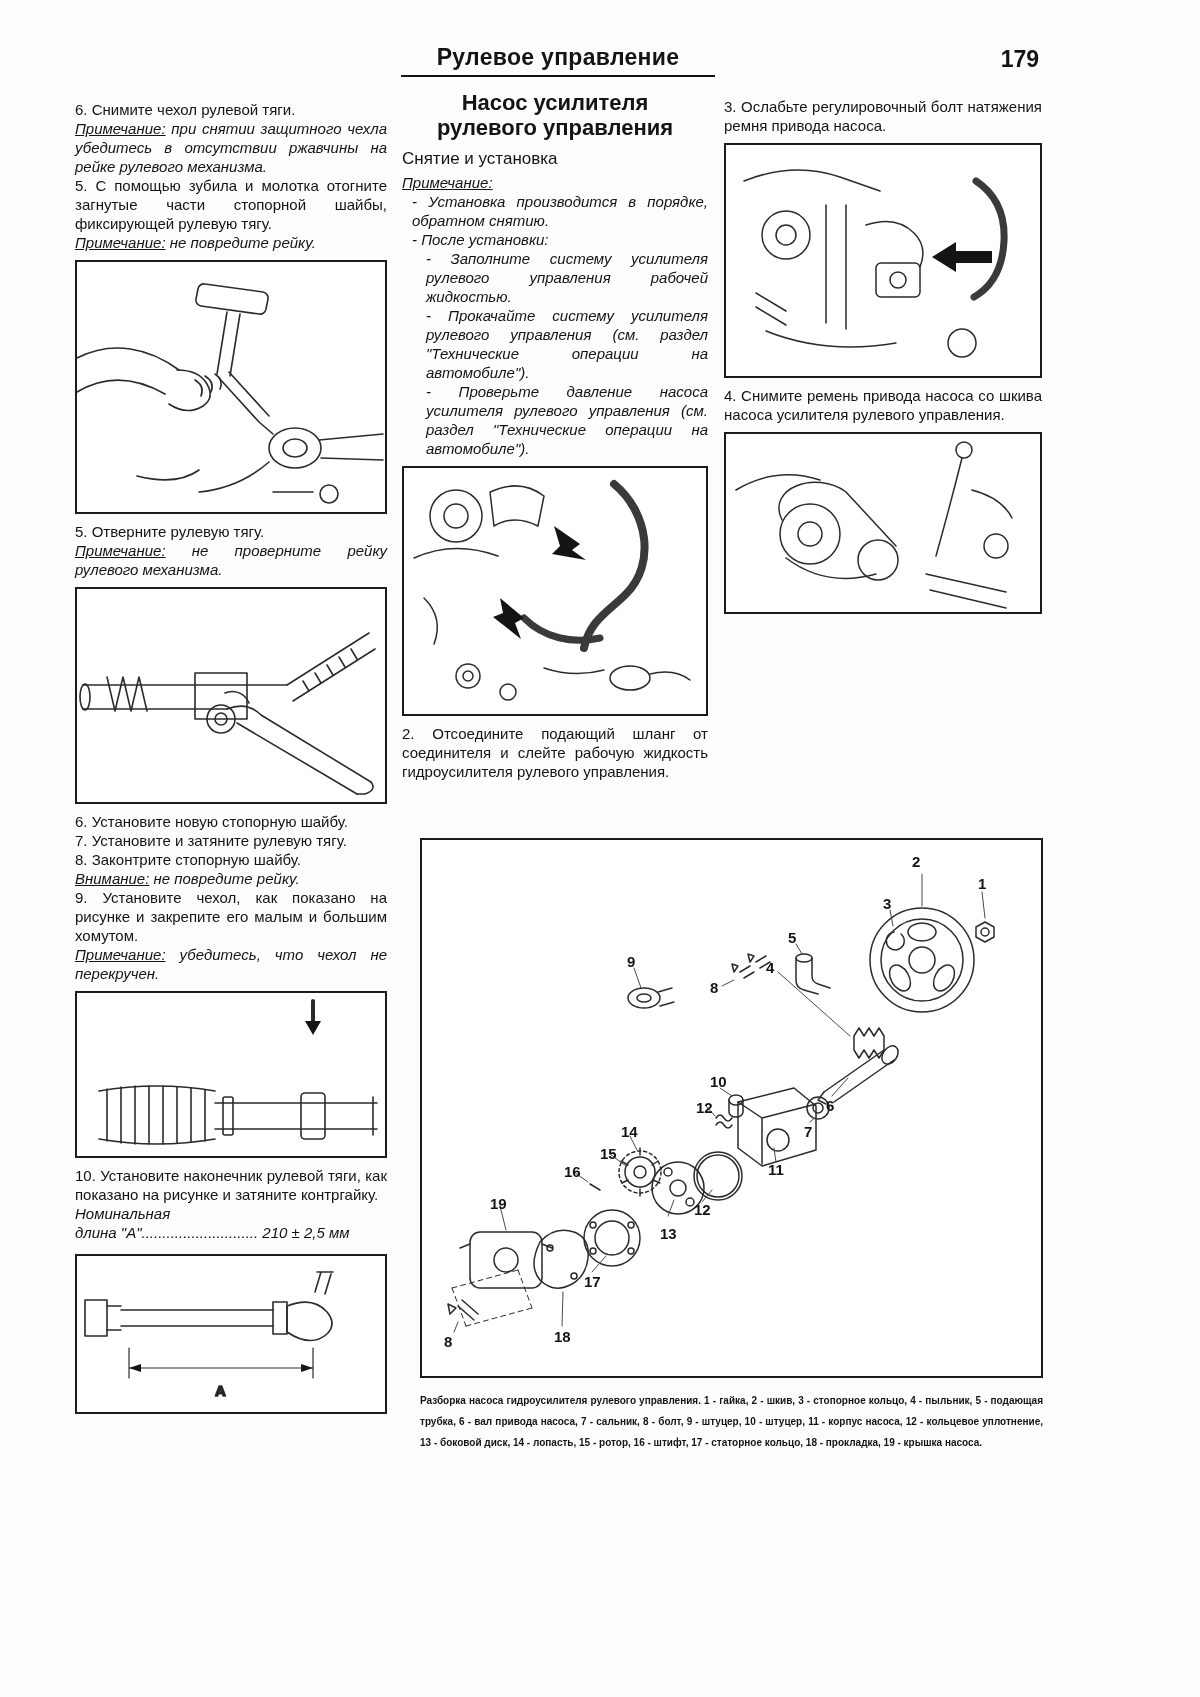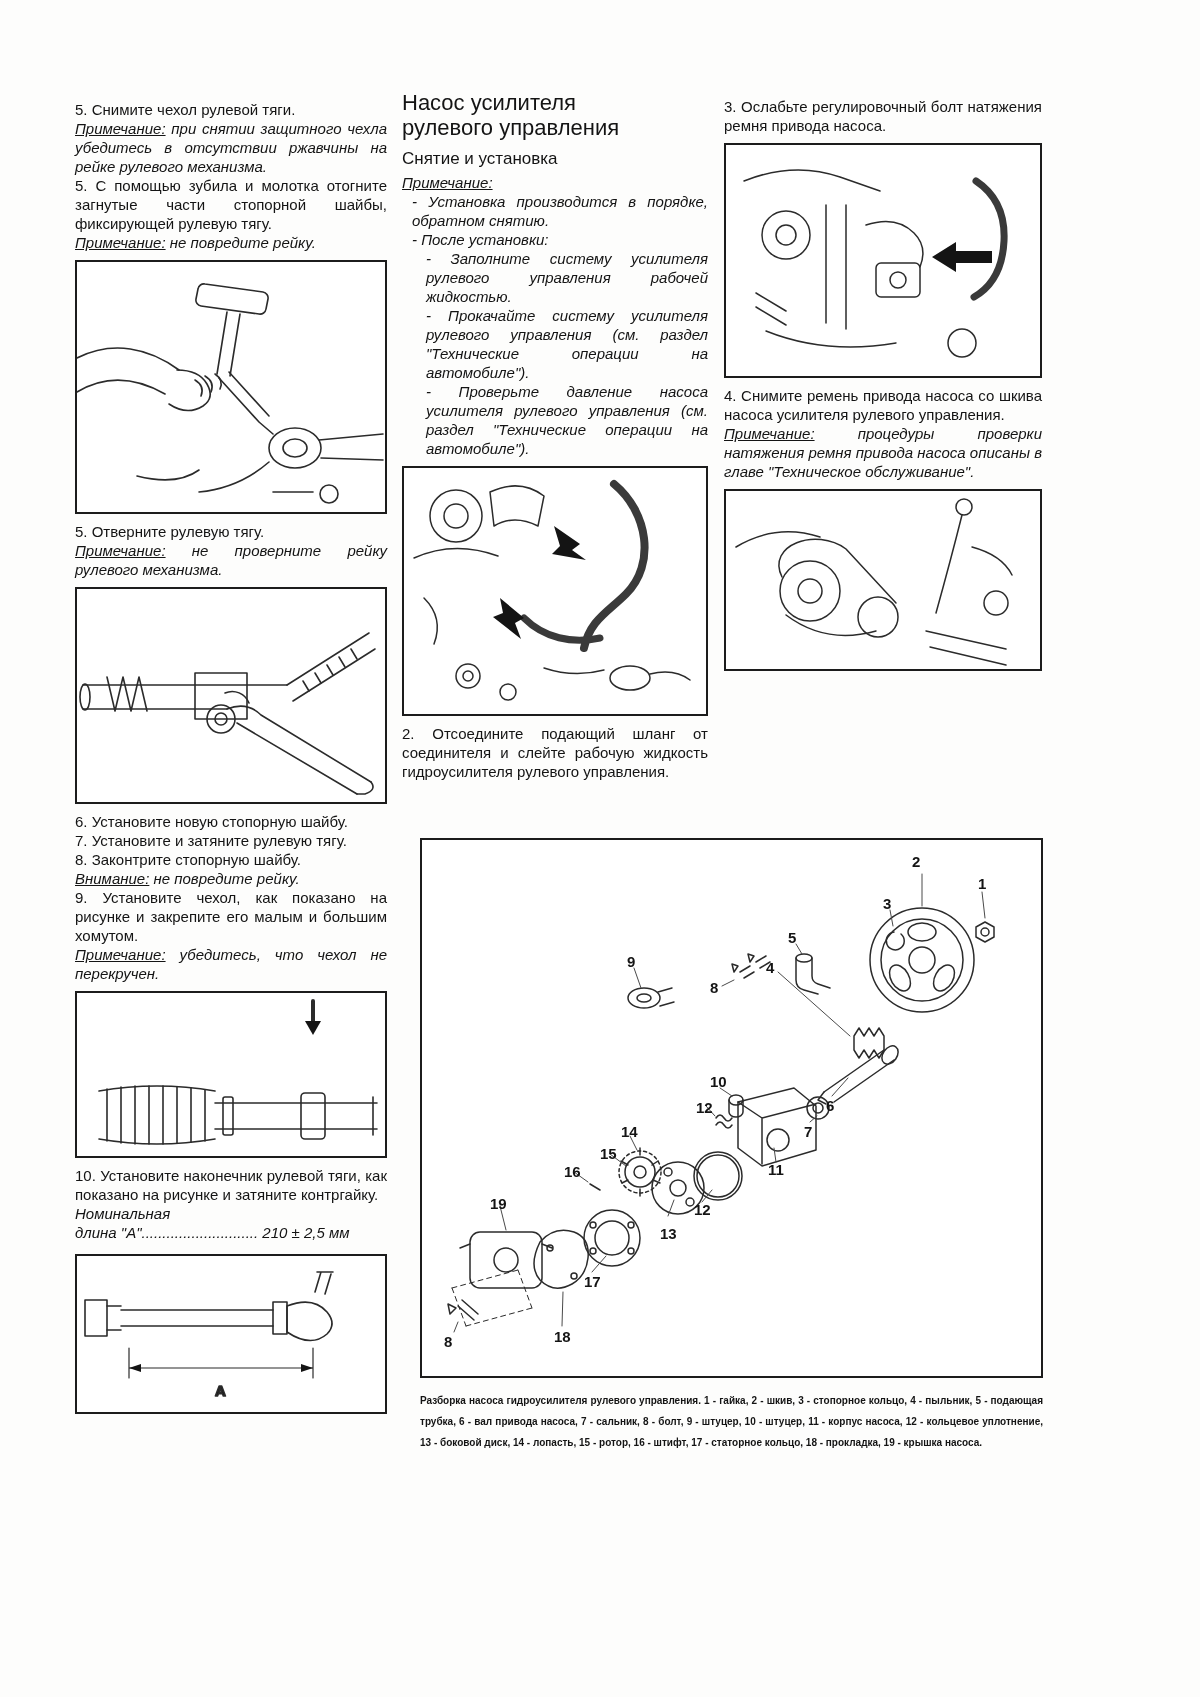--- a/index.html
+++ b/index.html
@@ -22,21 +22,21 @@
   .col { position:absolute; font-size:15px; line-height:19px; text-align:justify; }
   .col-left  { left:75px;  top:100px; width:312px; }
   .col-mid   { left:402px; top:90px;  width:306px; }
   .col-right { left:724px; top:97px;  width:318px; }
 
   p { margin:0; }
   .note, .warn { font-style:italic; }
   .note-label, .warn-label { text-decoration:underline; }
   .italic { font-style:italic; }
 
-  .h1 { font-size:22px; font-weight:normal; line-height:25px; text-align:left; }
+  .h1 { font-size:22px; font-weight:bold; line-height:25px; text-align:center; }
   .h2 { font-size:17px; font-weight:normal; margin:9px 0 5px; text-align:left; }
   .item { font-style:italic; padding-left:10px; }
   .item.sub { padding-left:24px; }
 
   .fig { border:2px solid #1c1c1c; background:#fff; margin:8px 0; overflow:hidden; }
   .fig svg { display:block; }
   .fig-last { margin-top:12px; }
 
   
   .diagram { position:absolute; left:420px; top:838px; width:623px; }
@@ -44,23 +44,29 @@
   .plabel { position:absolute; font-weight:bold; font-size:15px; line-height:15px; }
   .diagram-caption { font-size:10px; font-weight:bold; text-align:justify; margin-top:12px; line-height:21px; }
 
   .dim-text { font-family:"Liberation Sans", sans-serif; font-weight:bold; font-size:15px; fill:#141414; }
 </style>
 </head>
 <body>
 
 <div class="page">
 
+  <header class="page-header">
+    <div class="header-title-wrap">
+      <span class="header-title">Рулевое управление</span>
+    </div>
+    <span class="page-number">179</span>
+  </header>
 
   <section class="col col-left">
-    <p class="step">5. Снимите чехол рулевой тяги.</p>
+    <p class="step">6. Снимите чехол рулевой тяги.</p>
     <p class="note"><span class="note-label">Примечание:</span><span> при снятии защитного чехла убедитесь в отсутствии ржавчины на рейке рулевого механизма.</span></p>
     <p class="step">5. С помощью зубила и молотка отогните загнутые части стопорной шайбы, фиксирующей рулевую тягу.</p>
     <p class="note"><span class="note-label">Примечание:</span><span> не повредите рейку.</span></p>
 
     <figure class="fig">
       <svg viewBox="0 0 308 250" width="308" height="250">
         <g stroke="#2b2b2b" fill="none" stroke-width="1.6" stroke-linecap="round" stroke-linejoin="round">
           <path d="M128 22 l58 8 a6 6 0 0 1 5 7 l-2 10 a6 6 0 0 1 -7 5 l-58 -8 a6 6 0 0 1 -5 -7 l2 -10 a6 6 0 0 1 7 -5 z"></path>
           <path d="M150 50 l-10 62 M163 52 l-10 62"></path>
           <path d="M0 96 C 36 78, 72 86, 102 108"></path>
@@ -198,21 +204,20 @@
           <path d="M266 106 h -36 v -9 l -24 15 l 24 15 v -9 h 36 z" fill="#141414" stroke="none"></path>
           <path d="M250 36 q 30 20 28 60 q -2 40 -30 56" stroke-width="7" stroke="#3a3a3a"></path>
           <path d="M40 186 q 60 24 130 12"></path>
           <circle cx="236" cy="198" r="14"></circle>
           <path d="M30 148 l 30 18 M30 162 l 30 18"></path>
         </g>
       </svg>
     </figure>
 
     <p class="step">4. Снимите ремень привода насоса со шкива насоса усилителя рулевого управления.</p>
-    <p class="note"><span class="note-label">Примечание:</span><span> процедуры проверки натяжения ремня привода насоса описаны в главе "Техническое обслуживание".</span></p>
 
     <figure class="fig">
       <svg viewBox="0 0 314 178" width="314" height="178">
         <g stroke="#2b2b2b" fill="none" stroke-width="1.5" stroke-linecap="round" stroke-linejoin="round">
           <circle cx="238" cy="16" r="8"></circle>
           <path d="M236 24 C 228 56, 220 86, 210 122"></path>
           <circle cx="84" cy="100" r="30"></circle>
             <circle cx="84" cy="100" r="12"></circle>
           <circle cx="152" cy="126" r="20"></circle>
           <path d="M56 86 C 40 54, 90 36, 120 58 L 170 112"></path>

